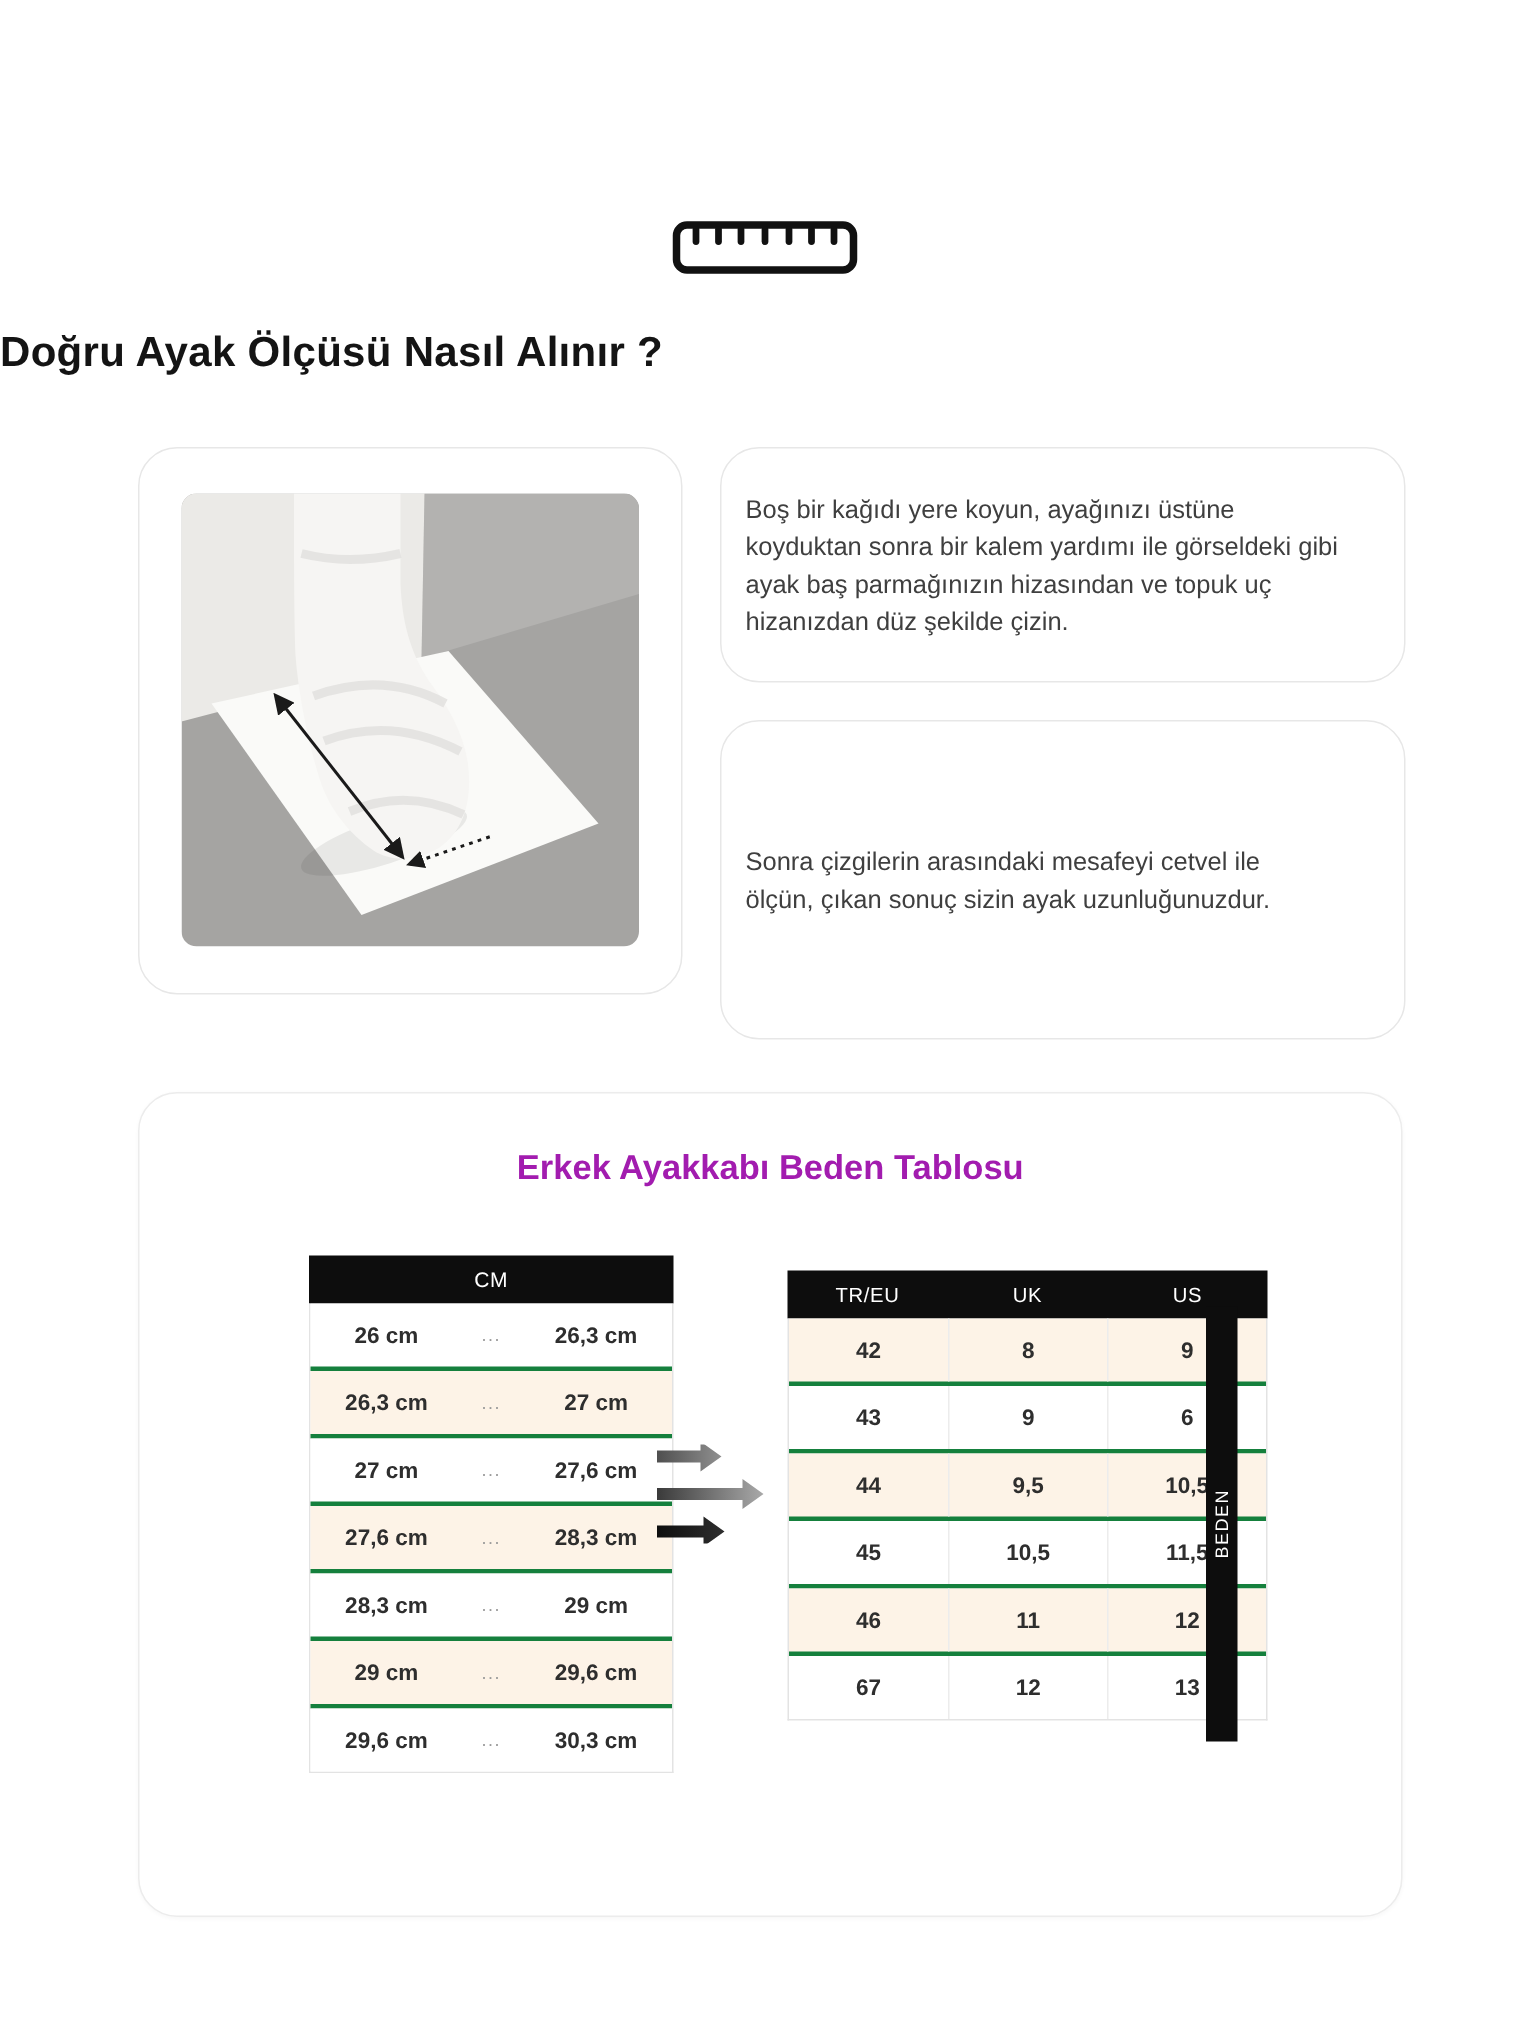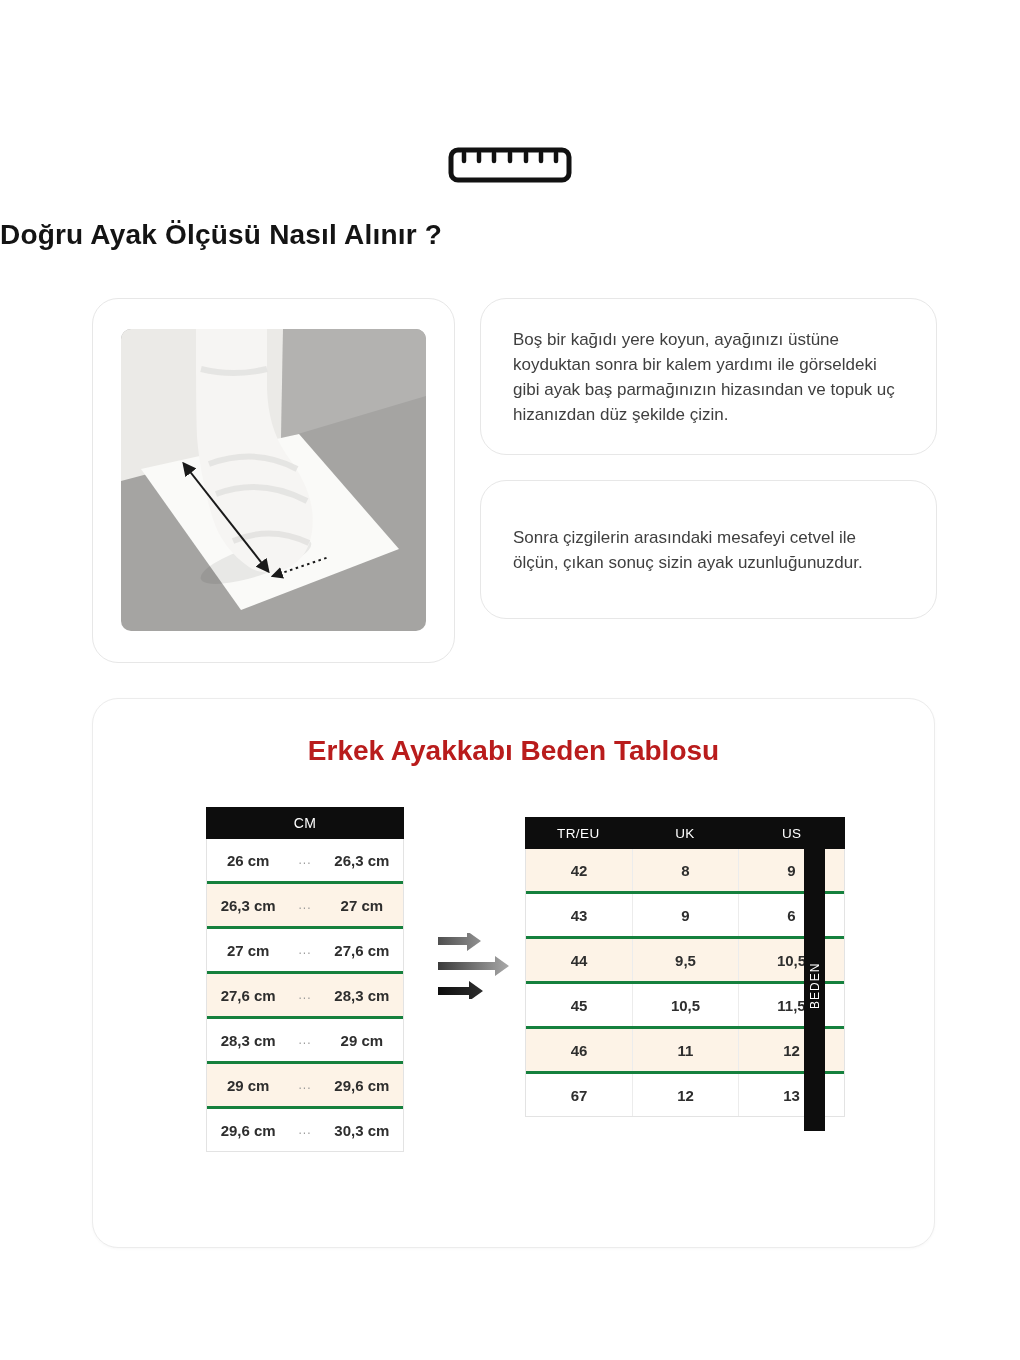--- a/index.html
+++ b/index.html
@@ -13,36 +13,36 @@
     margin:36px 0 0;font-size:28px;font-weight:700;color:#141414;
     letter-spacing:.2px;
   }
   .cards-row{display:flex;gap:25px;margin:47px 83px 0 92px;}
   .card{
     border:1.5px solid #e7e7e7;border-radius:26px;background:#fff;box-sizing:border-box;
   }
   .photo-card{width:363px;height:365px;padding:30px 28px;flex:none;}
   .photo-frame{width:305px;height:302px;border-radius:10px;overflow:hidden;display:block;}
   .right-col{flex:1;display:flex;flex-direction:column;gap:25px;}
-  .info-card{display:flex;align-items:center;padding:0 32px;}
+  .info-card{display:flex;align-items:center;padding:0 16px;}
   .info-card.first{height:157px;}
-  .info-card.second{height:139px;}
+  .info-card.second{height:213px;}
   .info-card p{margin:0;font-size:17px;line-height:25px;color:#3f3f3f;}
   .info-card.first p{max-width:400px;}
   .info-card.second p{max-width:350px;}
 
   .table-card{
     margin:35px 85px 0 92px;height:550px;position:relative;
     border:1.5px solid #ececec;border-radius:26px;background:#fff;box-sizing:border-box;
     box-shadow:0 1px 3px rgba(0,0,0,0.03);
   }
   .section-title{
-    margin:0;padding-top:36px;text-align:center;font-size:28px;font-weight:700;color:#b91c1c;
-  }
-  .cm-table{position:absolute;left:113px;top:108px;width:198px;}
+    margin:0;padding-top:36px;text-align:center;font-size:23px;font-weight:700;color:#a21caf;
+  }
+  .cm-table{position:absolute;left:113px;top:108px;width:243px;}
   .size-table{position:absolute;left:432px;top:108px;width:320px;margin-top:10px;}
   .t-head{
     height:32px;background:#0d0d0d;color:#fff;display:flex;align-items:center;justify-content:center;
     font-size:14px;font-weight:400;letter-spacing:.4px;
   }
   .t-head.grid3{display:grid;grid-template-columns:1fr 1fr 1fr;}
   .t-head.grid3 span{display:flex;align-items:center;justify-content:center;font-size:13.5px;}
   .t-body{border:1px solid #e3e3e3;border-top:none;}
   .t-row{
     height:42px;display:grid;align-items:center;background:#fff;border-bottom:3px solid #15803d;

